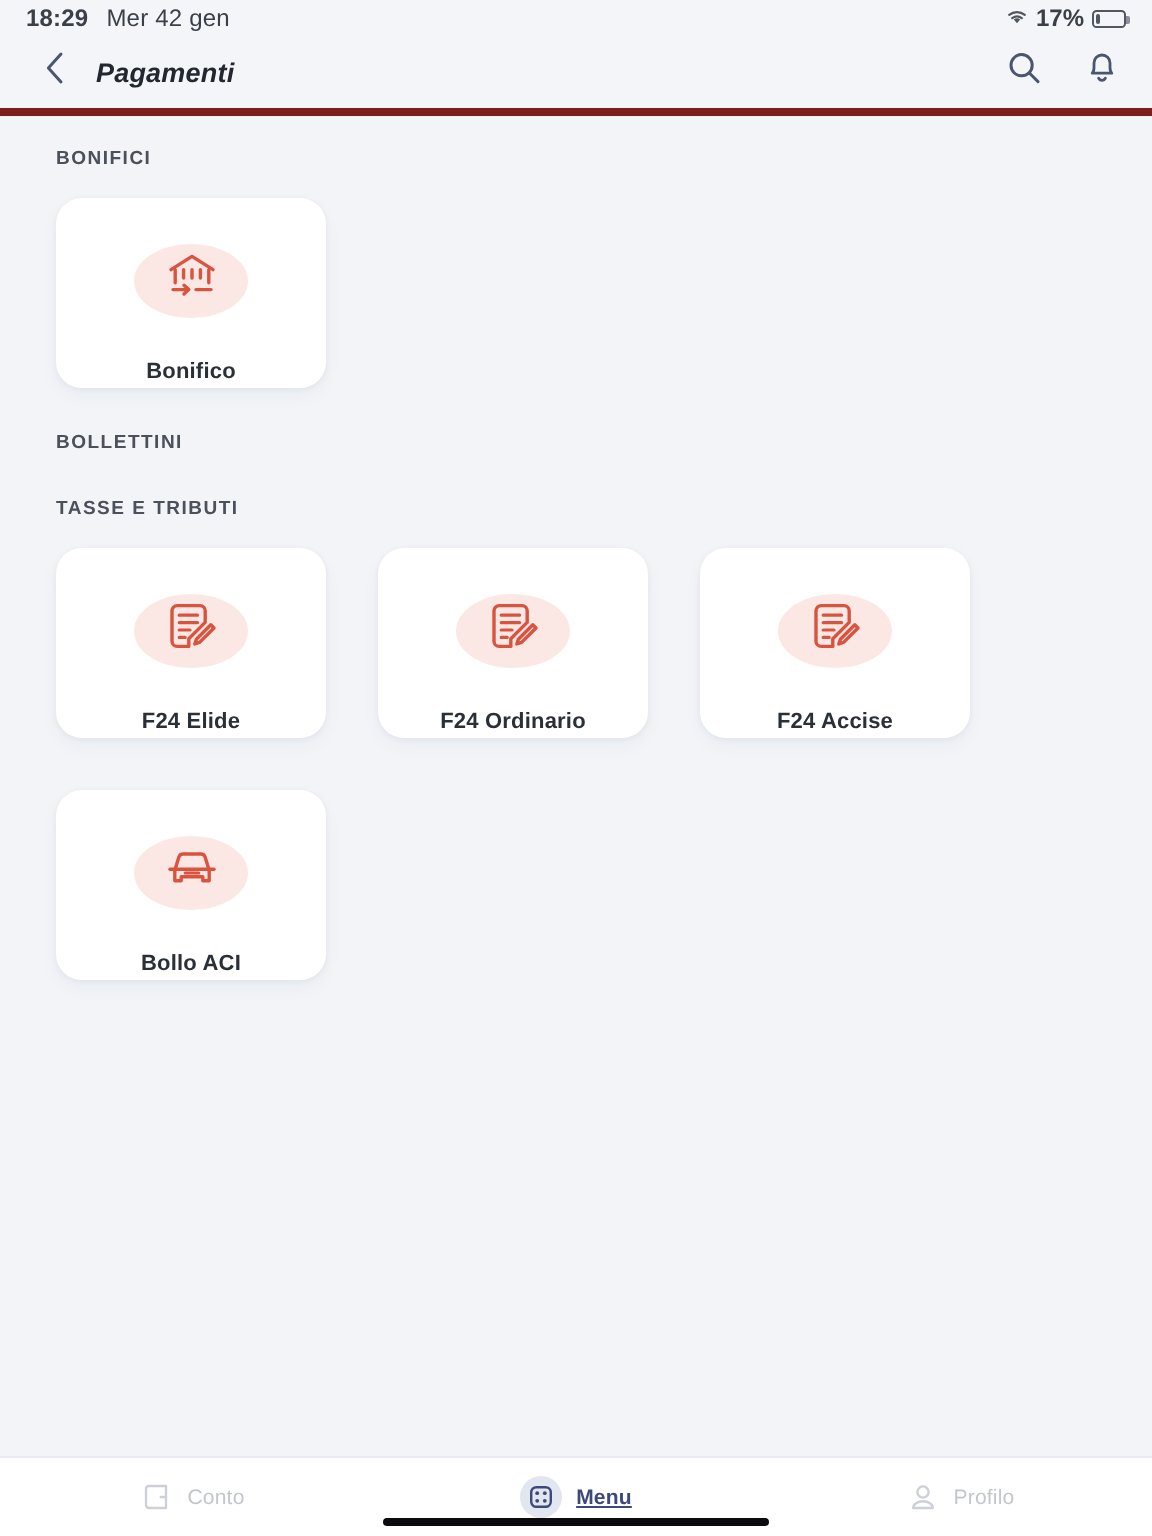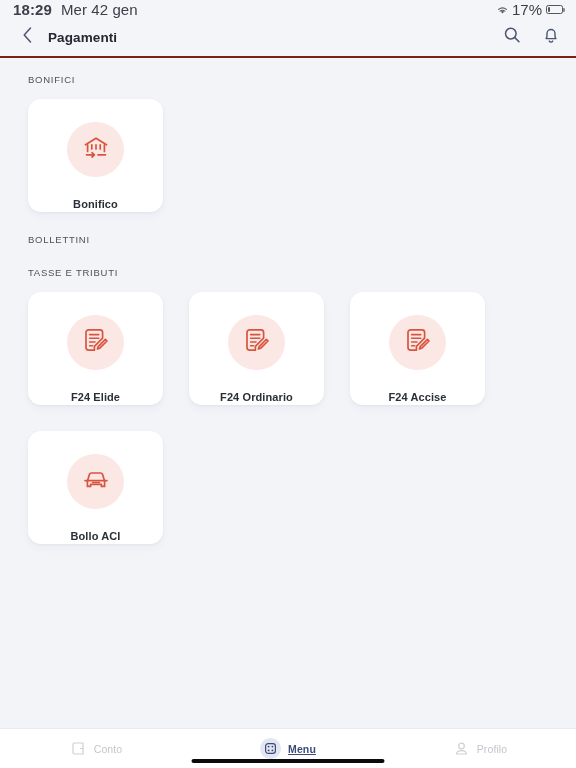--- a/index.html
+++ b/index.html
@@ -9,70 +9,71 @@
     background:#f2f4f8;
     color:#2d3139;
     overflow:hidden;
     position:relative;
   }
 
   
   .statusbar{
     height:18px; background:#f4f5f9;
     display:flex; align-items:center; justify-content:space-between;
-    padding:0 13px; font-size:15px; color:#3a3f48; font-weight:600;
+    padding:0 13px; font-size:12px; color:#3a3f48; font-weight:600;
   }
   .sb-left{ display:flex; align-items:center; gap:9px; }
   .sb-right{ display:flex; align-items:center; gap:4px; }
   .sb-time{ letter-spacing:.1px; }
   .sb-date{ font-weight:500; letter-spacing:.1px; }
-  .sb-batt-pct{ font-weight:400; }
+  .sb-batt-pct{ font-weight:700; }
   .wifi-ic{ display:block; }
   .batt{
     width:17px; height:9px; border:1.1px solid #51565f; border-radius:2.3px;
     position:relative; display:flex; align-items:center; padding:1px;
   }
   .batt::after{
     content:""; position:absolute; right:-3px; top:2.2px;
     width:1.7px; height:4px; background:#8b9099; border-radius:0 1px 1px 0;
   }
   .batt-fill{ height:100%; width:17%; background:#51565f; border-radius:1px; }
 
   
   .navbar{
     height:40px; background:#f4f5f9;
     display:flex; align-items:center; padding:0 14px;
-    border-bottom:2px solid #7f1d1d;
+    border-bottom:4px solid #7f1d1d;
+    font-style:italic;
   }
   .nav-back{
     width:26px; height:26px; display:flex; align-items:center; justify-content:center;
     cursor:pointer; flex:0 0 auto;
   }
   .nav-title{
     font-size:13.5px; font-weight:700; color:#23272f; margin-left:8px;
     letter-spacing:.1px;
   }
   .nav-actions{ margin-left:auto; display:flex; align-items:center; gap:17px; }
   .nav-ic{ width:22px; height:22px; display:flex; align-items:center; justify-content:center; cursor:pointer; }
 
   
   .content{
     position:absolute; top:58px; left:0; right:0; bottom:40px;
     background:#f2f4f8; overflow:hidden; padding:0 28px;
   }
   .section-title{
-    font-size:9.5px; font-weight:400; color:#4b505a;
+    font-size:9.5px; font-weight:700; color:#4b505a;
     letter-spacing:.75px; text-transform:uppercase;
     margin-top:22px; margin-bottom:14px;
   }
   .section-title.first{ margin-top:16px; }
 
   .grid{ display:flex; flex-wrap:wrap; gap:26px; }
   .card{
-    width:135px; height:113px; background:#ffffff; border-radius:13px;
+    width:135px; height:95px; background:#ffffff; border-radius:13px;
     display:flex; flex-direction:column; align-items:center;
     box-shadow:0 1px 3px rgba(40,50,80,.055), 0 4px 10px rgba(40,50,80,.035);
     cursor:pointer; padding-top:23px; flex:0 0 auto;
   }
   .card-iconwrap{
     width:57px; height:57px; border-radius:50%;
     background:#fbe8e4;
     display:flex; align-items:center; justify-content:center;
   }
   .card-label{

